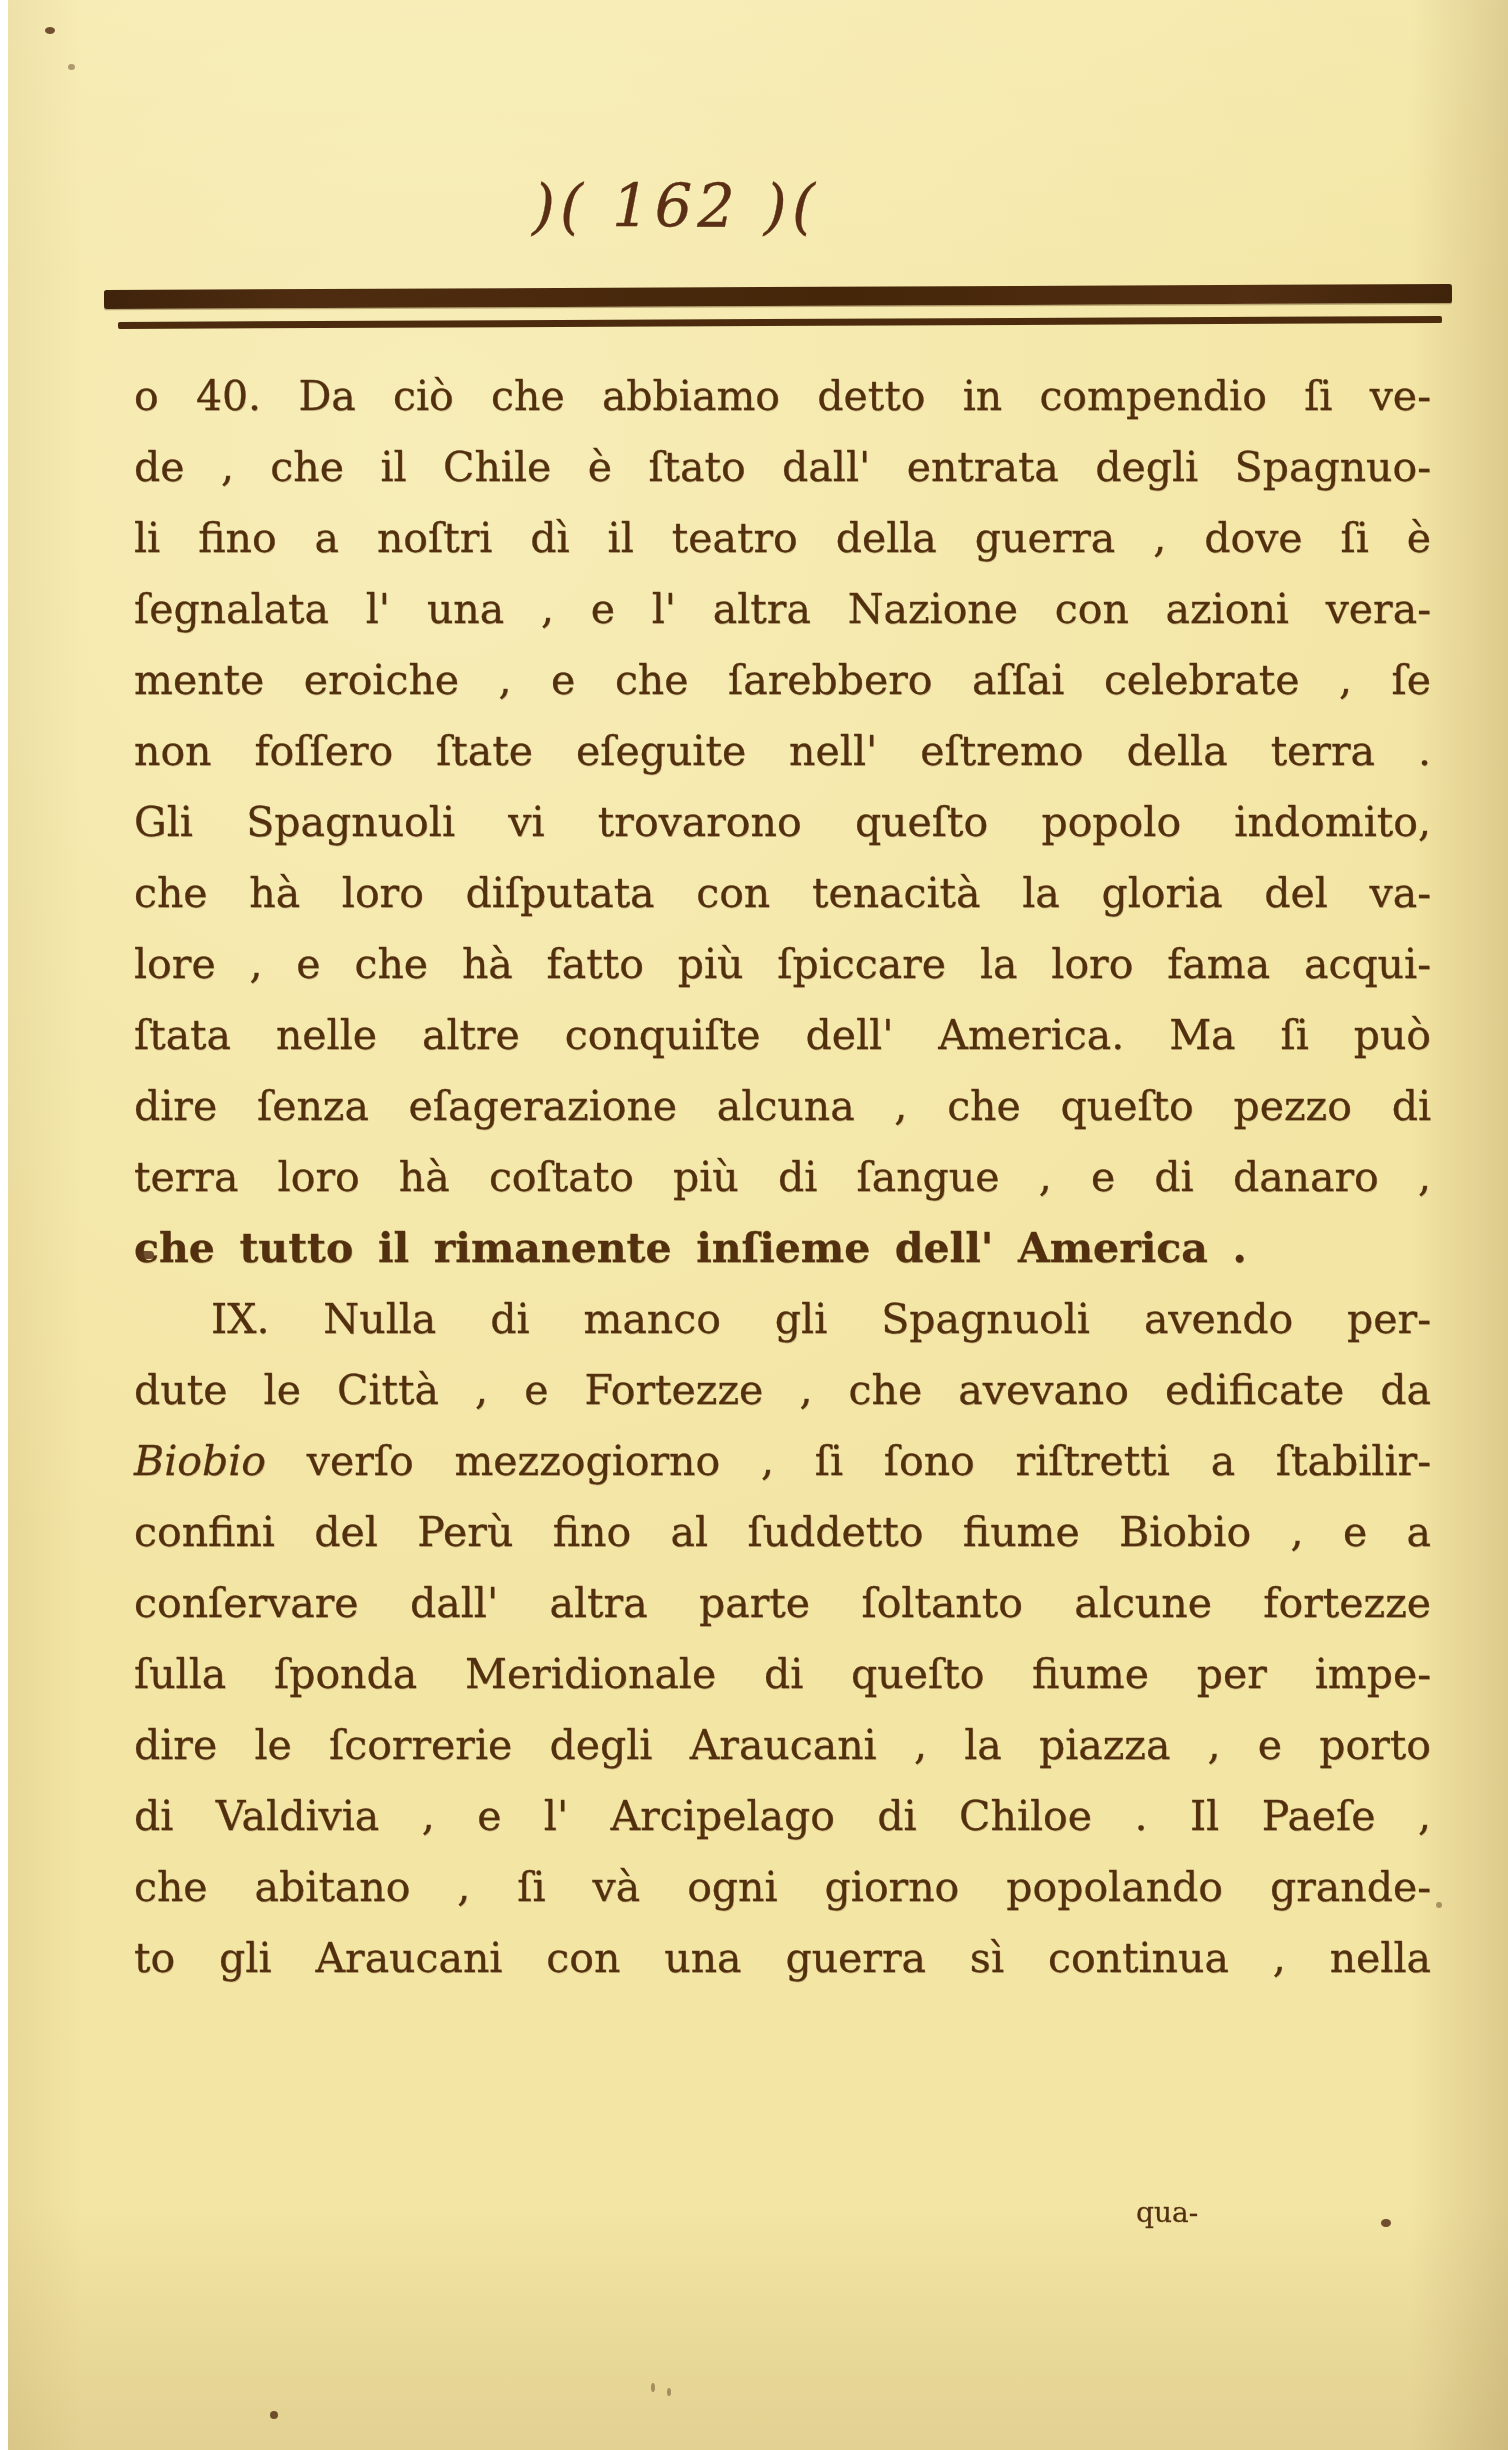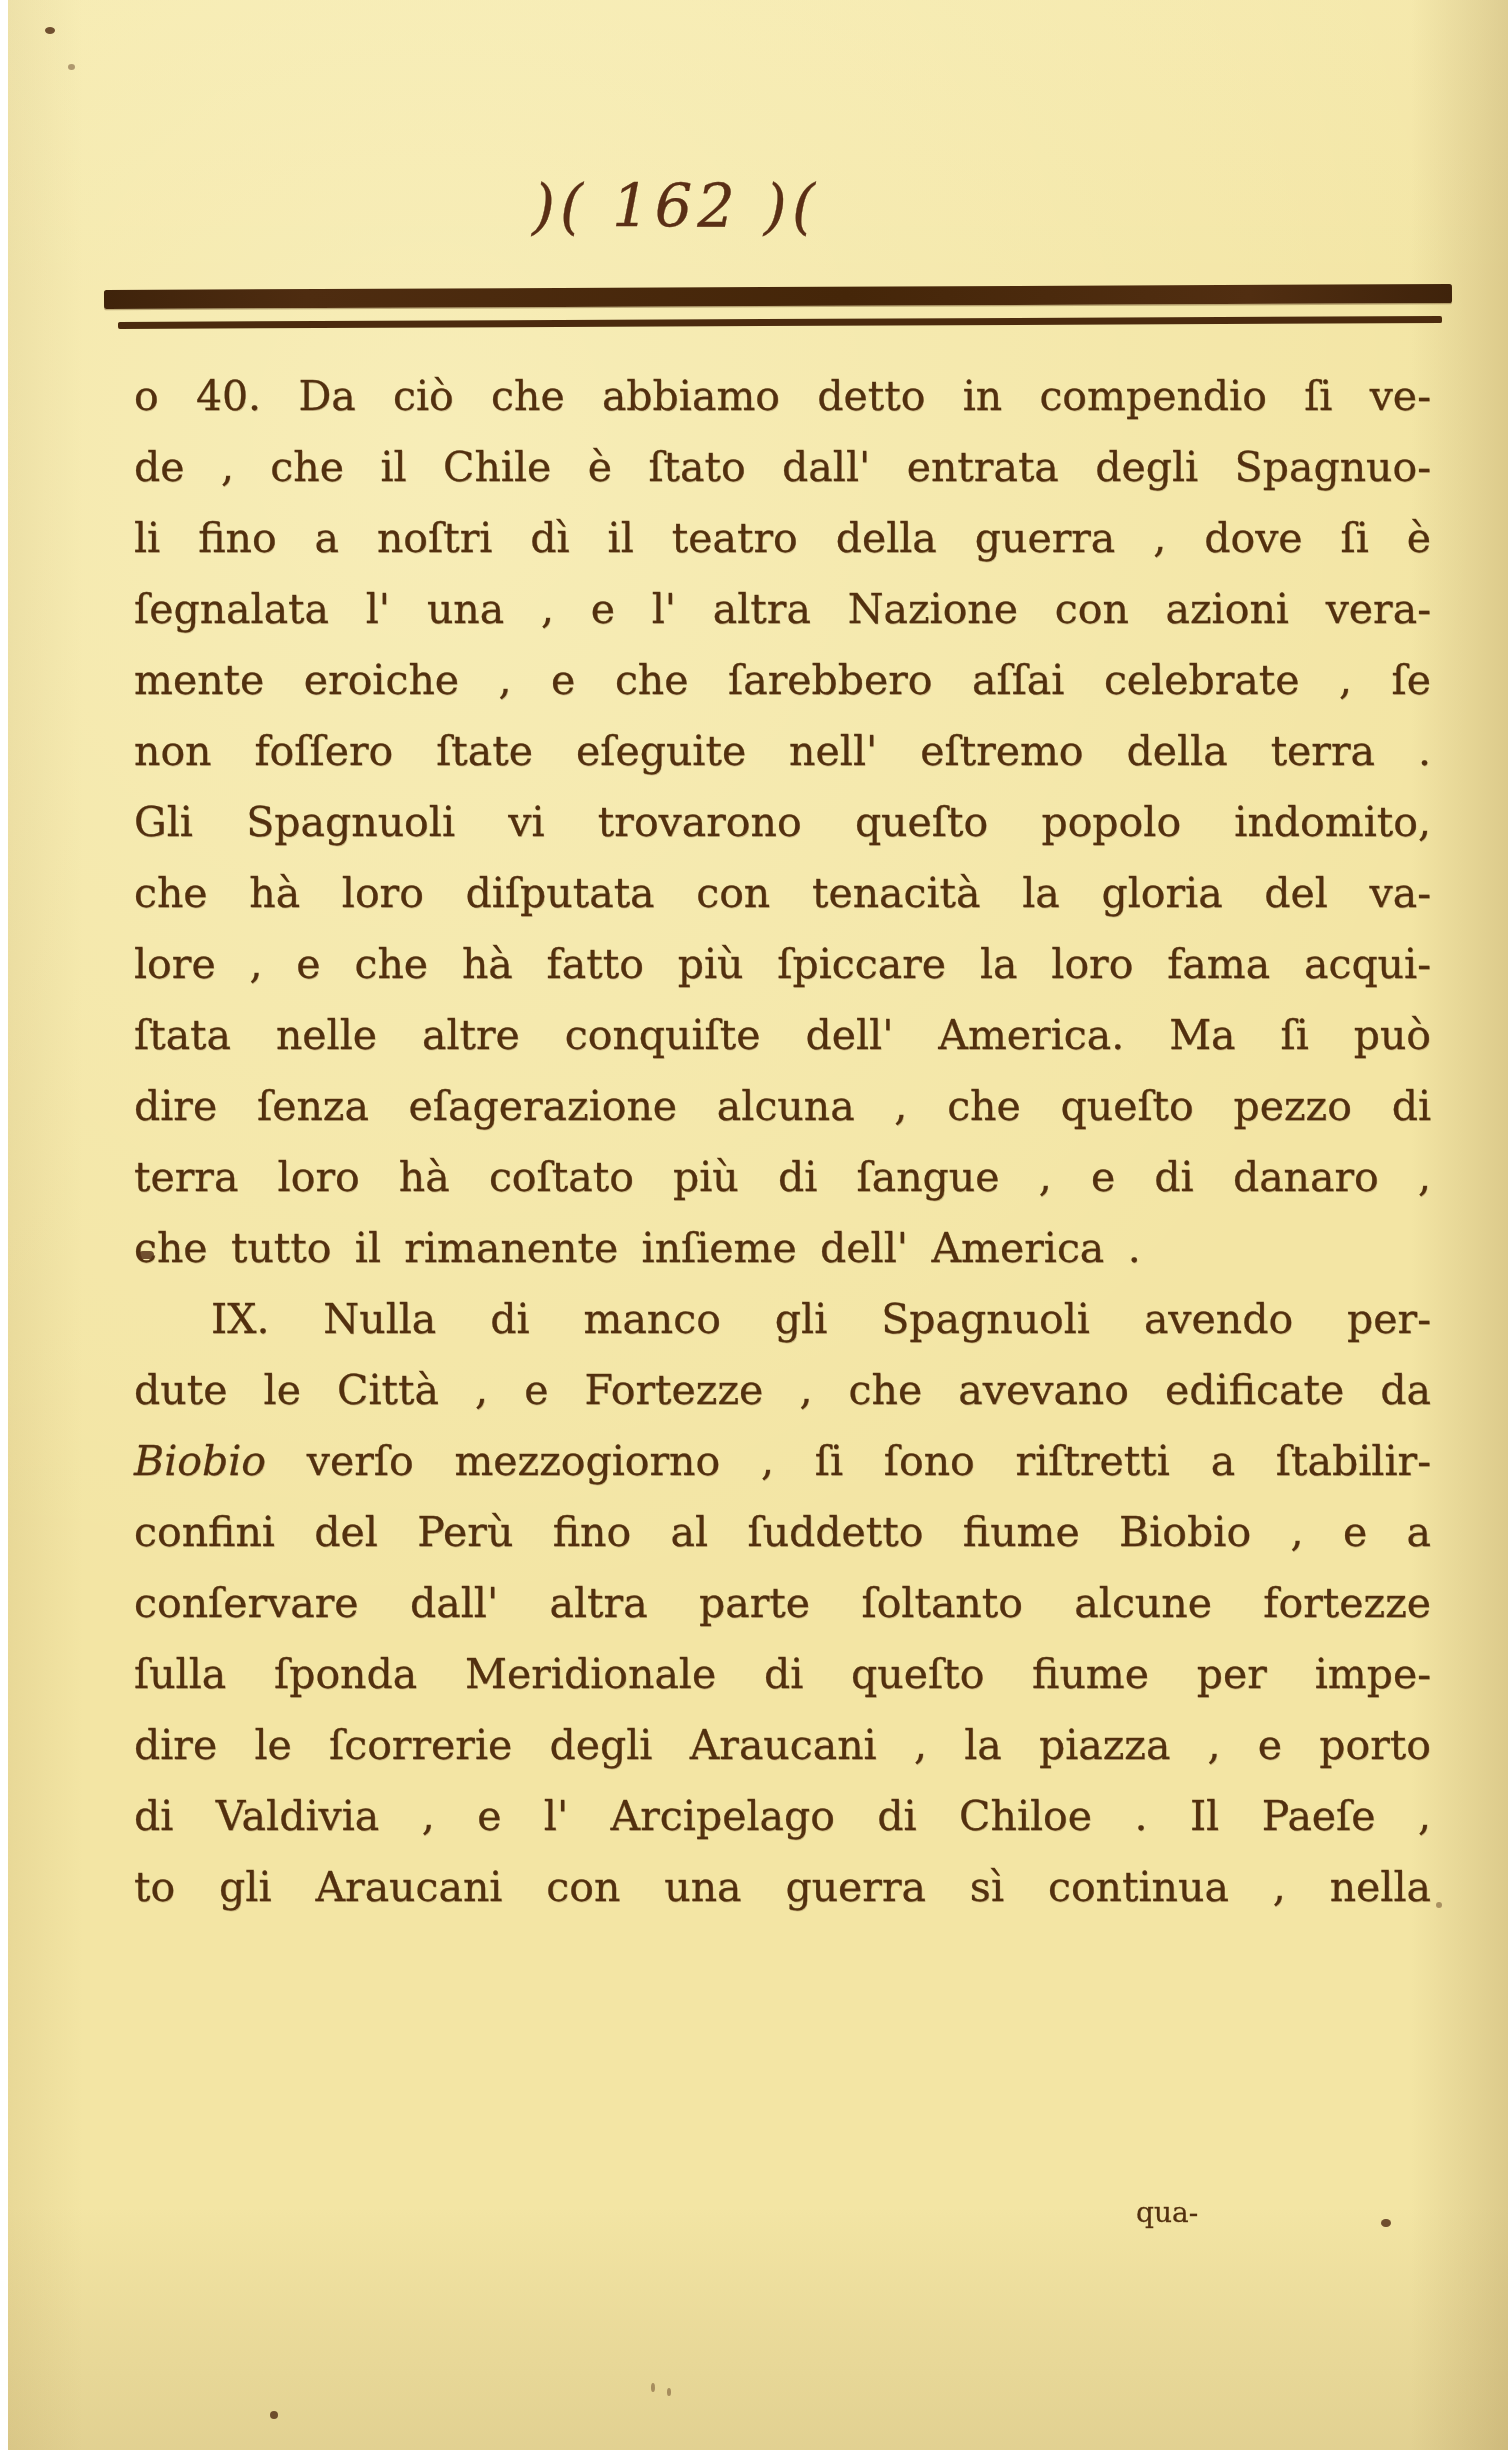--- a/index.html
+++ b/index.html
@@ -59,20 +59,21 @@
     text-align:justify;
     text-align-last:justify;
     white-space:nowrap;
     height:71px;
   }
   .line.indent{ text-indent:77px; }
   .line.rag{
     text-align:right;
     text-align-last:left;
     word-spacing:10.3px;
+    font-weight:bold;
   }
   .line i{ font-style:italic; }
   .catchword{
     position:absolute;
     left:1128px; top:2196px;
     font-size:28px;
     color:#52300f;
     -webkit-text-stroke:0.3px rgba(82,48,15,0.85);
   }
   .speck{
@@ -108,20 +109,21 @@
       <div class="line"><span>terra loro hà coſtato più di ſangue , e di danaro ,</span></div>
       <div class="line rag"><span>che tutto il rimanente inſieme dell' America .</span></div>
       <div class="line indent"><span>IX. Nulla di manco gli Spagnuoli avendo per-</span></div>
       <div class="line"><span>dute le Città , e Fortezze , che avevano edificate da</span></div>
       <div class="line"><i>Biobio</i><span> verſo mezzogiorno , ſi ſono riſtretti a ſtabilir-</span></div>
       <div class="line"><span>confini del Perù fino al ſuddetto fiume Biobio , e a</span></div>
       <div class="line"><span>conſervare dall' altra parte ſoltanto alcune fortezze</span></div>
       <div class="line"><span>ſulla ſponda Meridionale di queſto fiume per impe-</span></div>
       <div class="line"><span>dire le ſcorrerie degli Araucani , la piazza , e porto</span></div>
       <div class="line"><span>di Valdivia , e l' Arcipelago di Chiloe . Il Paeſe ,</span></div>
+      <div class="line"><span>che abitano , ſi và ogni giorno popolando grande-</span></div>
       <div class="line"><span>to gli Araucani con una guerra sì continua , nella</span></div>
     </div>
 
   <div class="catchword">qua-</div>
 
   <div class="speck" style="left:37px;  top:27px;   width:10.3px; height:7px;"></div>
   <div class="speck faint" style="left:60px;  top:64px;  width:7px; height:5.8px;"></div>
   <div class="speck" style="left:131px; top:1251px; width:15.4px; height:8.3px; border-radius:3.9px;"></div>
   <div class="speck faint" style="left:1428px;top:1902px; width:6.4px; height:6.4px;"></div>
   <div class="speck" style="left:1373px;top:2219px; width:9.6px; height:8.3px;"></div>

